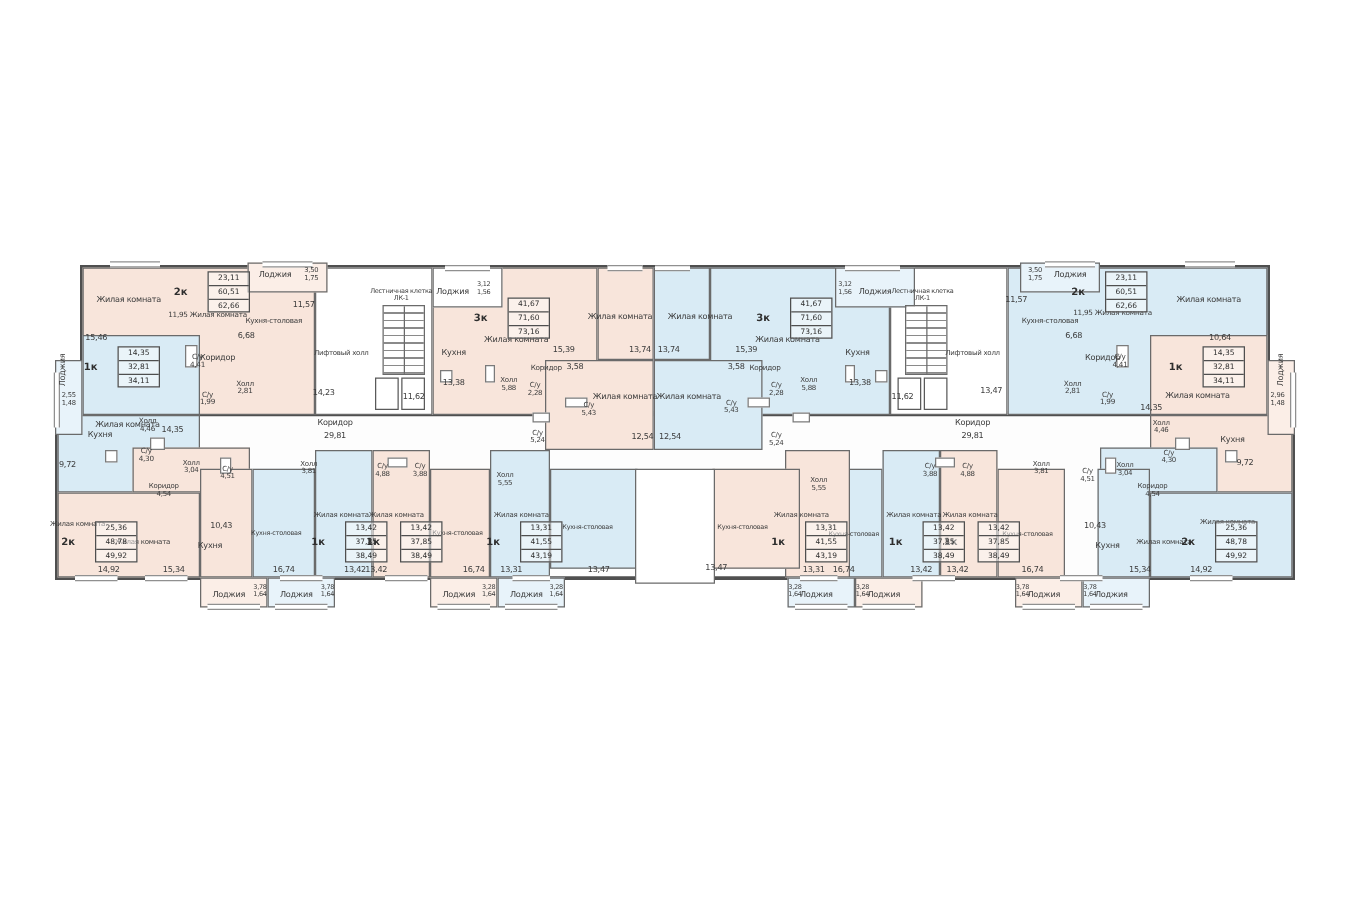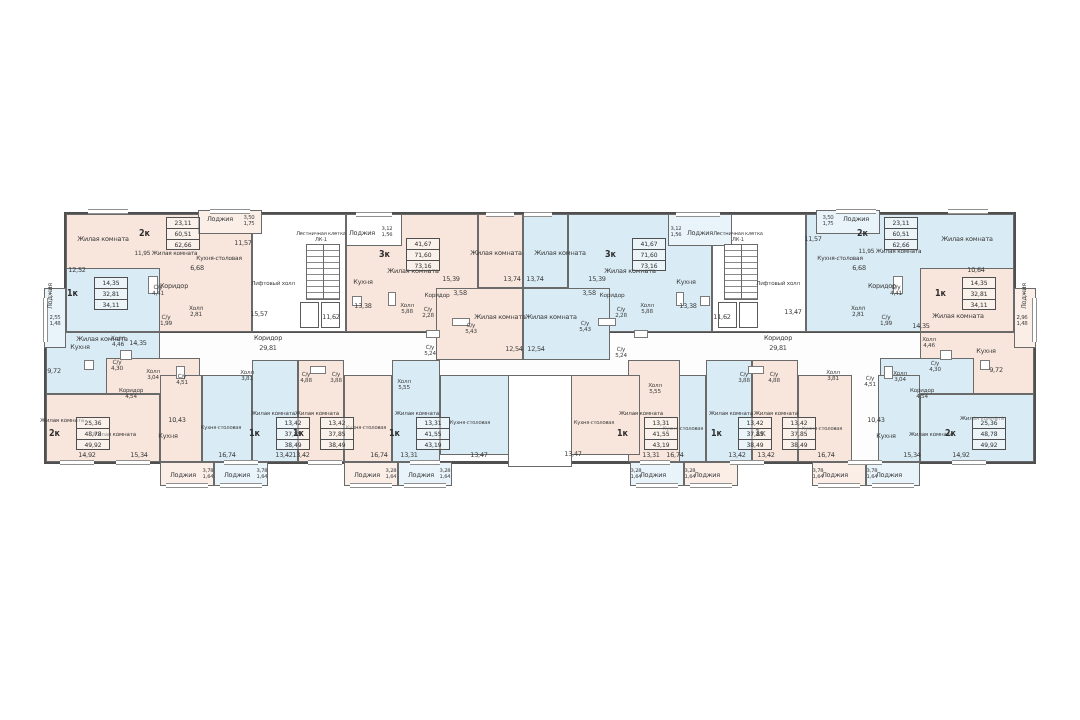--- a/index.html
+++ b/index.html
@@ -127,21 +127,21 @@
     <div class="win" style="left: 220px; top: 483px; width: 42px;"></div>
     <div class="win" style="left: 350px; top: 483px; width: 42px;"></div>
     <div class="win" style="left: 404px; top: 483px; width: 42px;"></div>
     <div class="win" style="left: 636px; top: 483px; width: 42px;"></div>
     <div class="win" style="left: 690px; top: 483px; width: 42px;"></div>
     <div class="win" style="left: 818px; top: 483px; width: 42px;"></div>
     <div class="win" style="left: 872px; top: 483px; width: 42px;"></div>
     <div class="winv" style="left: 43px; top: 298px; height: 44px;"></div>
     <div class="winv" style="left: 1032px; top: 298px; height: 44px;"></div>
     <div class="lbl" style="left: 103px; top: 240px;">Жилая комната</div>
-    <div class="lbl" style="left: 77px; top: 271px;">12,52</div>
+    <div class="lbl" style="left: 77px; top: 271px;">15,46</div>
     <div class="lbl" style="left: 166px; top: 253px; font-size: 5.8px;">11,95  Жилая комната</div>
     <div class="lbl" style="left: 174px; top: 287px;">Коридор</div>
     <div class="lbl" style="left: 197px; top: 269px;">6,68</div>
     <div class="lbl" style="left: 219px; top: 258px; font-size: 5.8px;">Кухня-столовая</div>
     <div class="lbl" style="left: 243px; top: 244px;">11,57</div>
     <div class="lbl" style="left: 220px; top: 220px;">Лоджия</div>
     <div class="lbl" style="left: 249px; top: 220px; font-size: 5.4px;">3,50
 1,75</div>
     <div class="lbl" style="left: 158px; top: 290px; font-size: 5.8px;">С/у
 4,41</div>
@@ -222,21 +222,21 @@
     <div class="lbl" style="left: 512px; top: 280px;">13,74</div>
     <div class="lbl" style="left: 500px; top: 318px;">Жилая комната</div>
     <div class="lbl" style="left: 514px; top: 350px;">12,54</div>
     <div class="lbl" style="left: 362px; top: 234px;">Лоджия</div>
     <div class="lbl" style="left: 387px; top: 232px; font-size: 5.2px;">3,12
 1,56</div>
     <div class="lbl" style="left: 321px; top: 237px; font-size: 5.2px;">Лестничная клетка
 ЛК-1</div>
     <div class="lbl" style="left: 331px; top: 318px;">11,62</div>
     <div class="lbl" style="left: 273px; top: 283px; font-size: 5.6px;">Лифтовый холл</div>
-    <div class="lbl" style="left: 259px; top: 315px;">15,57</div>
+    <div class="lbl" style="left: 259px; top: 315px;">14,23</div>
     <div class="lbl" style="left: 738px; top: 237px; font-size: 5.2px;">Лестничная клетка
 ЛК-1</div>
     <div class="lbl" style="left: 722px; top: 318px;">11,62</div>
     <div class="lbl" style="left: 778px; top: 283px; font-size: 5.6px;">Лифтовый холл</div>
     <div class="lbl" style="left: 793px; top: 313px;">13,47</div>
     <div class="lbl" style="left: 268px; top: 339px;">Коридор</div>
     <div class="lbl" style="left: 268px; top: 349px;">29,81</div>
     <div class="lbl" style="left: 778px; top: 339px;">Коридор</div>
     <div class="lbl" style="left: 778px; top: 349px;">29,81</div>
     <div class="lbl" style="left: 630px; top: 272px;">Жилая комната</div>

